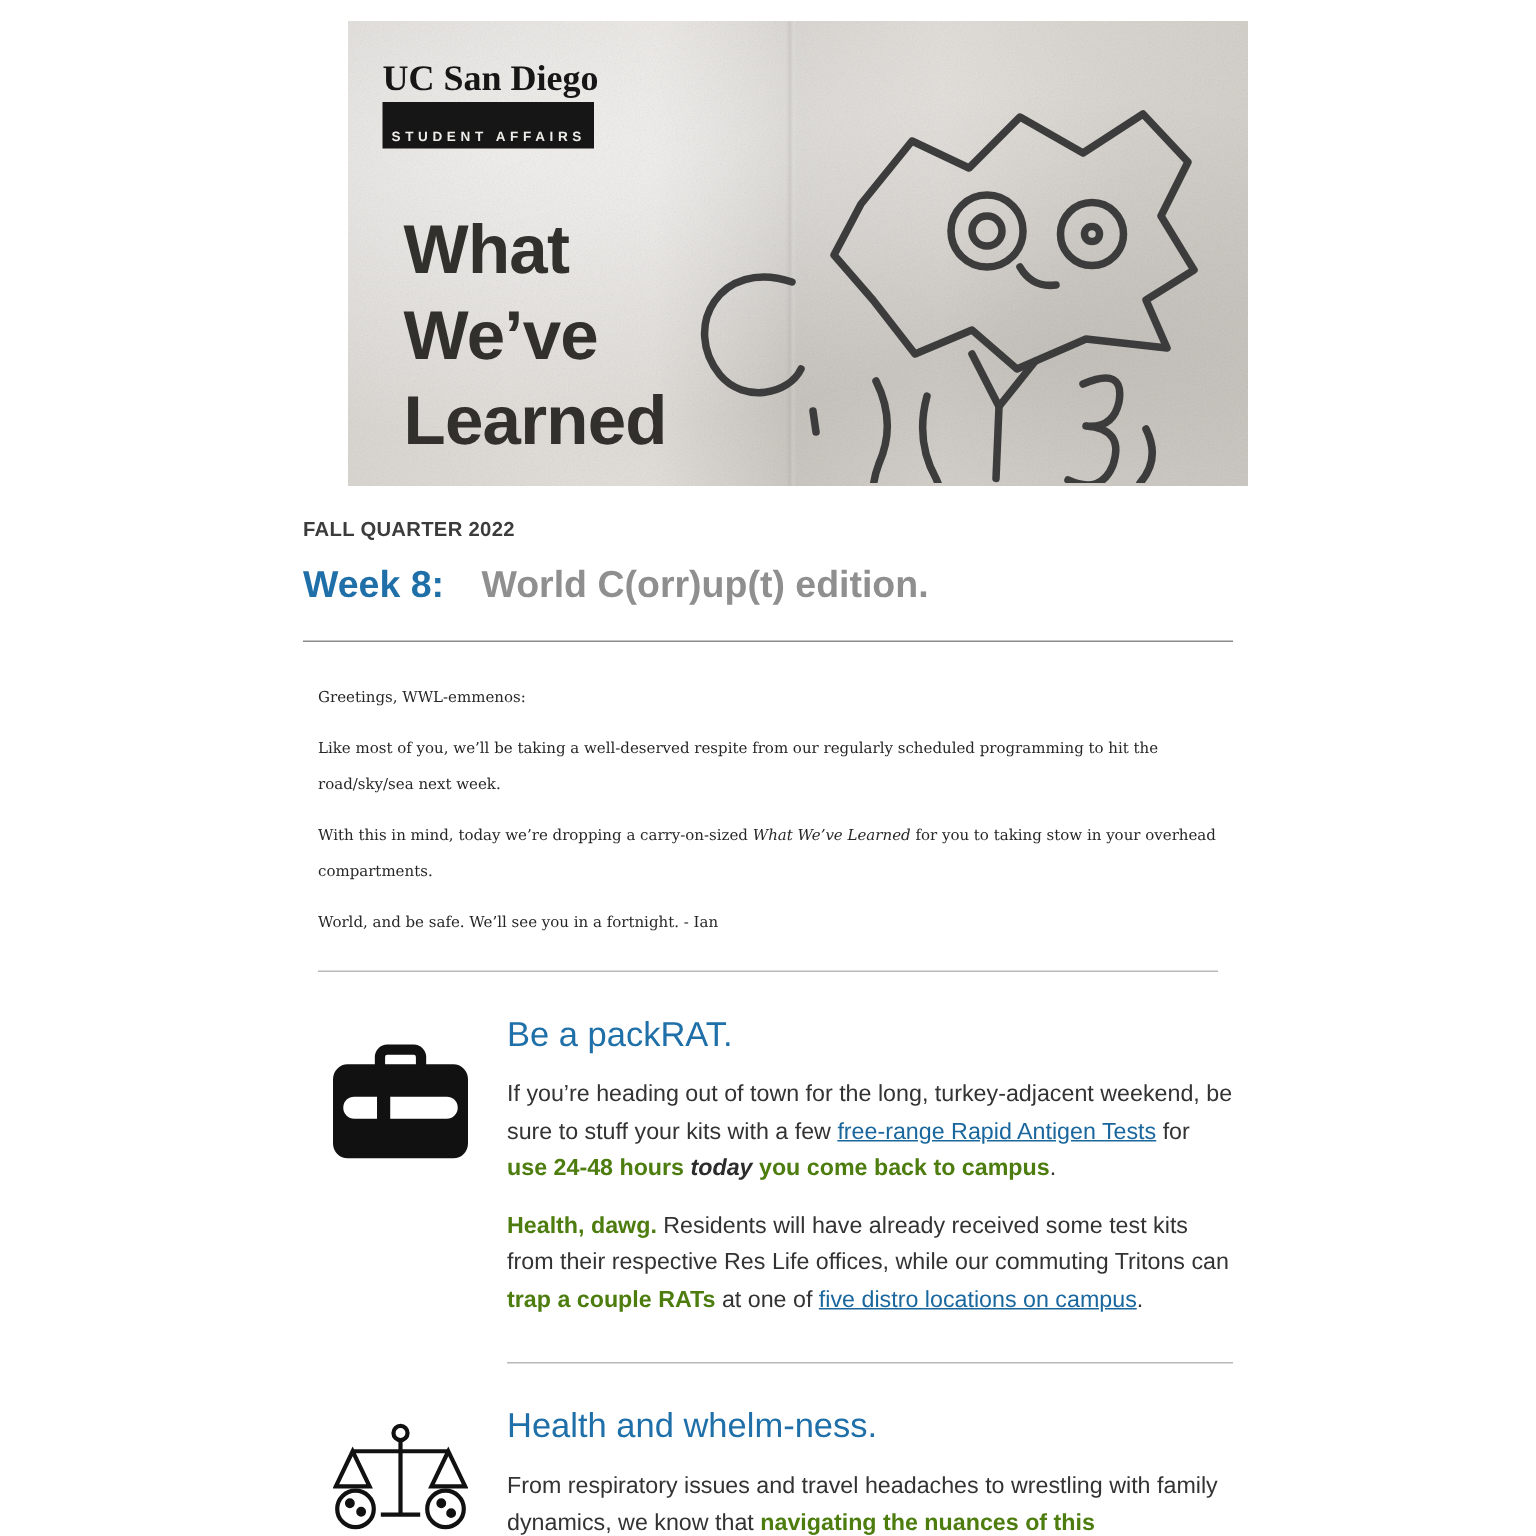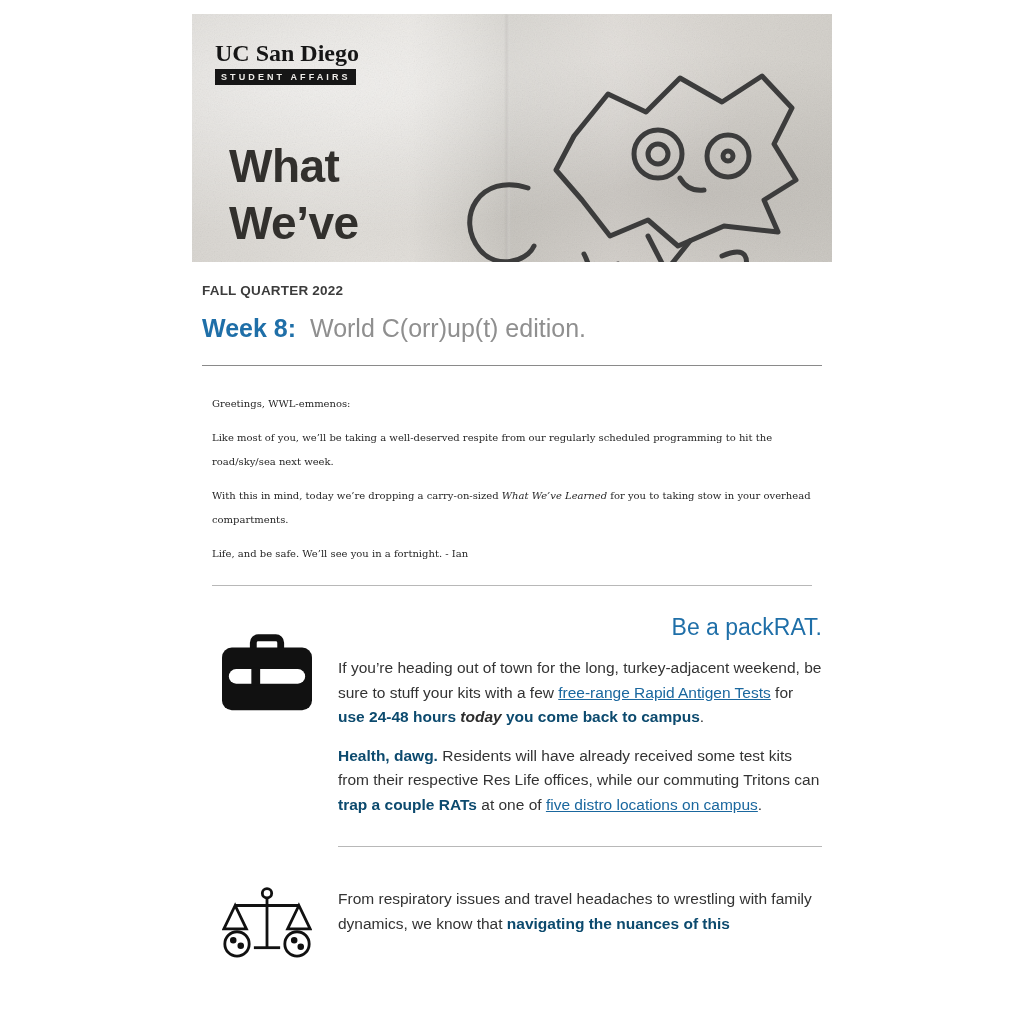--- a/index.html
+++ b/index.html
@@ -8,61 +8,62 @@
     width:1024px; height:1024px;
     background:#ffffff;
     font-family:"Liberation Sans", sans-serif;
     color:#333;
   }
   .email { width:640px; margin:0 auto; }
 
   
   .hero {
     margin-top:14px;
-    height:248px;
+    height:310px;
     position:relative;
     overflow:hidden;
     background:
       radial-gradient(ellipse at 18% 28%, rgba(255,255,255,.55), transparent 60%),
       radial-gradient(ellipse at 78% 72%, rgba(110,106,100,.22), transparent 55%),
       linear-gradient(90deg, #d8d5d0 0%, #e4e1dc 34%, #cfccc6 50%, #ddd9d4 66%, #d2cfc9 100%);
+    margin-left: 40px;
   }
   .hero .fold {
     position:absolute; top:0; bottom:0; left:49%;
     width:3px;
     background:linear-gradient(90deg, rgba(90,86,80,.25), rgba(255,255,255,.4));
     filter:blur(1px);
   }
   .noise { position:absolute; inset:0; }
   .logo { position:absolute; top:26px; left:23px; z-index:3; }
   .logo-title {
     font-family:"Liberation Serif", serif;
     font-size:24px; font-weight:bold; color:#161616; line-height:26px;
   }
   .logo-bar {
     display:inline-block;
     background:#161616; color:#efede9;
     font-size:9px; font-weight:bold; letter-spacing:3.1px;
-    padding:3px 5px 3px 6px; margin-top:2px;
+    padding:18px 5px 3px 6px; margin-top:2px;
   }
   .masthead {
     position:absolute; left:37px; top:124px; z-index:2;
     font-weight:bold; font-size:46px; line-height:57px;
     color:#32302d; letter-spacing:-0.5px;
   }
   .doodle { position:absolute; right:10px; top:36px; z-index:1; }
 
   
   .quarter {
     text-align:left; padding:0 10px; margin-top:21px;
     font-size:13.5px; font-weight:bold; color:#3c3c3c; letter-spacing:.2px;
   }
   .week-line { margin:15px 10px 0; font-size:25px; line-height:30px; }
   .week { color:#1f6fa8; font-weight:bold; }
-  .edition { color:#8f8f8f; font-weight:normal; margin-left:7px; }
+  .edition { color:#8f8f8f; font-weight:bold; margin-left:18px; }
 
   
   .rule { border:none; border-top:1px solid #8a8a8a; margin:0; }
   .rule-1 { margin:22px 10px 0; }
   .rule-2 { margin:19px 20px 0; border-top-color:#b8b8b8; }
   .rule-3 { margin:29px 10px 0 146px; border-top-color:#b8b8b8; }
 
   
   .intro {
     padding:26px 20px 0;
@@ -73,23 +74,23 @@
 
   
   .feature { display:flex; padding:26px 10px 0 30px; }
   .icon-col {
     width:90px; flex:none;
     display:flex; justify-content:center; align-items:flex-start;
     padding-top:22px;
   }
   .feature.second .icon-col { padding-top:10px; }
   .text-col { flex:1; margin-left:26px; }
-  .feature h2 { margin:0; color:#1f6fa8; font-size:23px; font-weight:normal; line-height:30px;text-align:right; }
+  .feature h2 { margin:0; color:#1f6fa8; font-size:23px; font-weight:normal; line-height:30px; }
   .feature p { margin:14px 0 0; font-size:15.5px; line-height:24.5px; color:#333; }
-  .b  { font-weight:bold; color:#0c4a6e;margin-top:16px; }
+  .b  { font-weight:bold; color:#4d7c0f;margin-top:16px; }
   .bi { font-weight:bold; font-style:italic; color:#2d2d2d; }
   .feature a { color:#1a679e; text-decoration:underline; cursor:pointer;text-align:center; }
 </style>
 </head>
 <body>
 
 <div class="email">
 
   <div class="hero">
     <svg class="noise" width="640" height="310">
@@ -141,21 +142,21 @@
     <span class="week">Week 8:</span>
     <span class="edition">World C(orr)up(t) edition.</span>
   </h1>
 
   <hr class="rule rule-1">
 
   <div class="intro">
     <p>Greetings, WWL-emmenos:</p>
     <p>Like most of you, we’ll be taking a well-deserved respite from our regularly scheduled programming to hit the road/sky/sea next week.</p>
     <p><span>With this in mind, today we’re dropping a carry-on-sized </span><em>What We’ve Learned</em><span> for you to taking stow in your overhead compartments.</span></p>
-    <p>Life, and be safe. We’ll see you in a fortnight. - Ian</p>
+    <p>World, and be safe. We’ll see you in a fortnight. - Ian</p>
   </div>
 
   <hr class="rule rule-2">
 
   <section class="feature">
     <div class="icon-col">
       <svg width="92" height="78" viewBox="0 0 92 78">
         <rect x="32" y="3" width="28" height="20" rx="5" fill="none" stroke="#111" stroke-width="7"></rect>
         <rect x="0" y="13" width="92" height="64" rx="10" fill="#111"></rect>
         <rect x="7" y="35" width="78" height="15" rx="7.5" fill="#fff"></rect>
@@ -182,17 +183,18 @@
         <line x1="34" y1="66" x2="62" y2="66"></line>
         <circle cx="16" cy="62" r="13"></circle>
         <circle cx="80" cy="62" r="13"></circle>
         <circle cx="12" cy="58" r="2" fill="#111"></circle>
         <circle cx="20" cy="64" r="2" fill="#111"></circle>
         <circle cx="77" cy="58" r="2" fill="#111"></circle>
         <circle cx="84" cy="65" r="2" fill="#111"></circle>
       </svg>
     </div>
     <div class="text-col">
+      <h2>Health and whelm-ness.</h2>
       <p><span>From respiratory issues and travel headaches to wrestling with family dynamics, we know that </span><span class="b">navigating the nuances of this</span></p>
     </div>
   </section>
 
 </div>
 
 </body></html>

